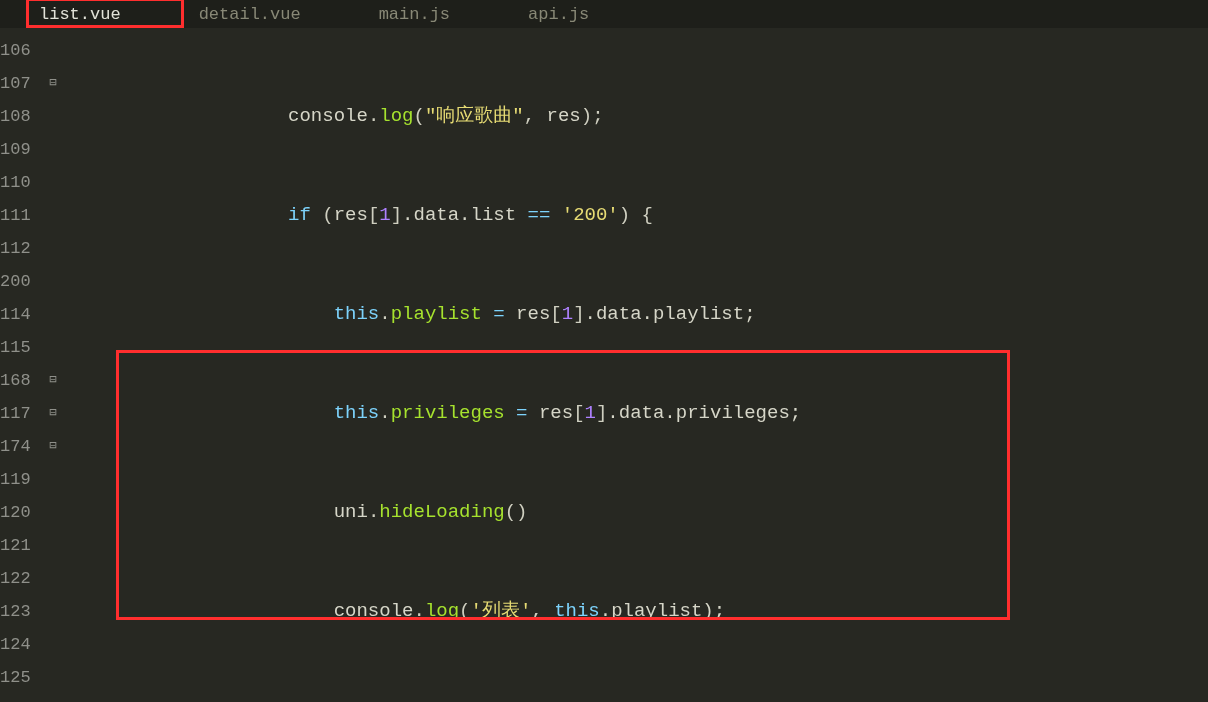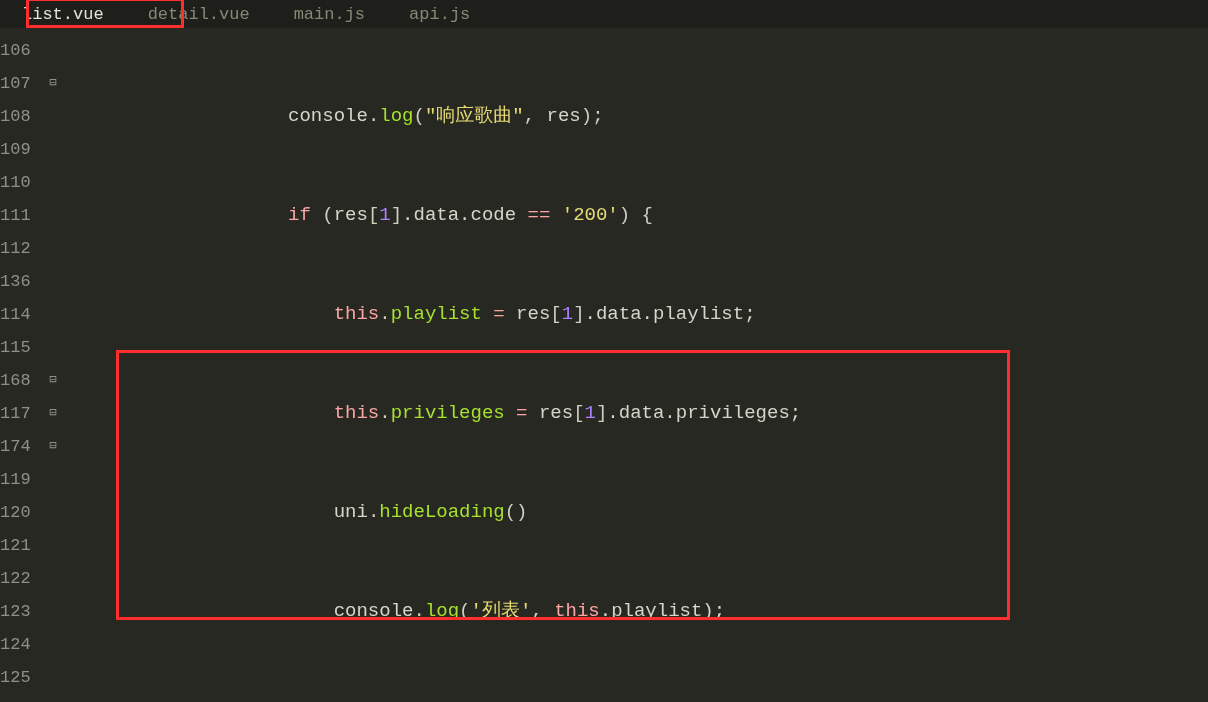--- a/index.html
+++ b/index.html
@@ -13,21 +13,21 @@
     color: #d6d6c8;
   }
   .tabs {
     display: flex;
     height: 28px;
     background: #1e1f1a;
     align-items: center;
     position: relative;
   }
   .tab {
-    padding: 3px 22px;
+    padding: 3px 39px;
     color: #888876;
     font-size: 17px;
     cursor: pointer;
   }
   .tab.active {
     color: #e2e2d8;
   }
   .tab-highlight {
     position: absolute;
     border: 3px solid #ff2e2e;
@@ -81,21 +81,21 @@
     padding-top: 6px;
     white-space: pre;
     position: relative;
   }
   .code .line {
     height: 33px;
     line-height: 33px;
   }
   
   .pn { color: #cfcfc0; } 
-  .kw { color: #fca5a5; } 
+  .kw { color: #7dd3fc; } 
   .fn { color: #a6e22e; margin-top: 14px; } 
   .st { color: #e6db74; } 
   .nm { color: #ae81ff; } 
   .vr { color: #d6d6c8; }
 </style>
 </head>
 <body>
 
 <div class="tabs">
   <div class="tab active">list.vue</div>
@@ -107,21 +107,21 @@
 
 <div class="editor">
   <div class="gutter" id="gutter">
       <div class="ln">106</div>
       <div class="ln">107</div>
       <div class="ln">108</div>
       <div class="ln">109</div>
       <div class="ln">110</div>
       <div class="ln">111</div>
       <div class="ln">112</div>
-      <div class="ln">136</div>
+      <div class="ln">200</div>
       <div class="ln">114</div>
       <div class="ln">115</div>
       <div class="ln">168</div>
       <div class="ln">117</div>
       <div class="ln">174</div>
       <div class="ln">119</div>
       <div class="ln">120</div>
       <div class="ln">121</div>
       <div class="ln">122</div>
       <div class="ln">123</div>
@@ -147,21 +147,21 @@
       <div class="fc"></div>
       <div class="fc"></div>
       <div class="fc"></div>
       <div class="fc"></div>
       <div class="fc"></div>
     </div>
   <div class="code">
 
     <div class="line"><span class="pn">                    </span><span class="vr">console</span><span class="pn">.</span><span class="fn">log</span><span class="pn">(</span><span class="st">"响应歌曲"</span><span class="pn">, </span><span class="vr">res</span><span class="pn">);</span></div>
 
-    <div class="line"><span class="pn">                    </span><span class="kw">if</span><span class="pn"> </span><span class="pn">(</span><span class="vr">res</span><span class="pn">[</span><span class="nm">1</span><span class="pn">]</span><span class="vr">.data.code </span><span class="kw">==</span><span class="pn"> </span><span class="st">'200'</span><span class="pn">) {</span></div>
+    <div class="line"><span class="pn">                    </span><span class="kw">if</span><span class="pn"> </span><span class="pn">(</span><span class="vr">res</span><span class="pn">[</span><span class="nm">1</span><span class="pn">]</span><span class="vr">.data.list </span><span class="kw">==</span><span class="pn"> </span><span class="st">'200'</span><span class="pn">) {</span></div>
 
     <div class="line"><span class="pn">                        </span><span class="kw">this</span><span class="pn">.</span><span class="fn">playlist</span><span class="pn"> </span><span class="kw">=</span><span class="pn"> </span><span class="vr">res</span><span class="pn">[</span><span class="nm">1</span><span class="pn">]</span><span class="vr">.data.playlist;</span></div>
 
     <div class="line"><span class="pn">                        </span><span class="kw">this</span><span class="pn">.</span><span class="fn">privileges</span><span class="pn"> </span><span class="kw">=</span><span class="pn"> </span><span class="vr">res</span><span class="pn">[</span><span class="nm">1</span><span class="pn">]</span><span class="vr">.data.privileges;</span></div>
 
     <div class="line"><span class="pn">                        </span><span class="vr">uni</span><span class="pn">.</span><span class="fn">hideLoading</span><span class="pn">()</span></div>
 
     <div class="line"><span class="pn">                        </span><span class="vr">console</span><span class="pn">.</span><span class="fn">log</span><span class="pn">(</span><span class="st">'列表'</span><span class="pn">, </span><span class="kw">this</span><span class="vr">.playlist);</span></div>
 
     <div class="line"><span class="pn"></span></div>

